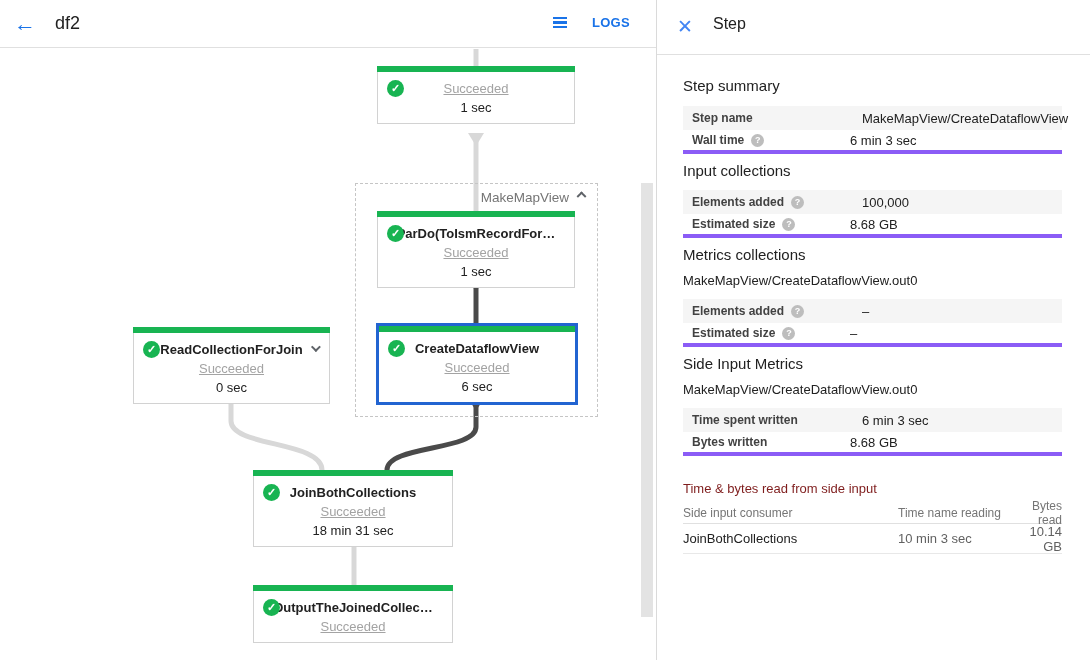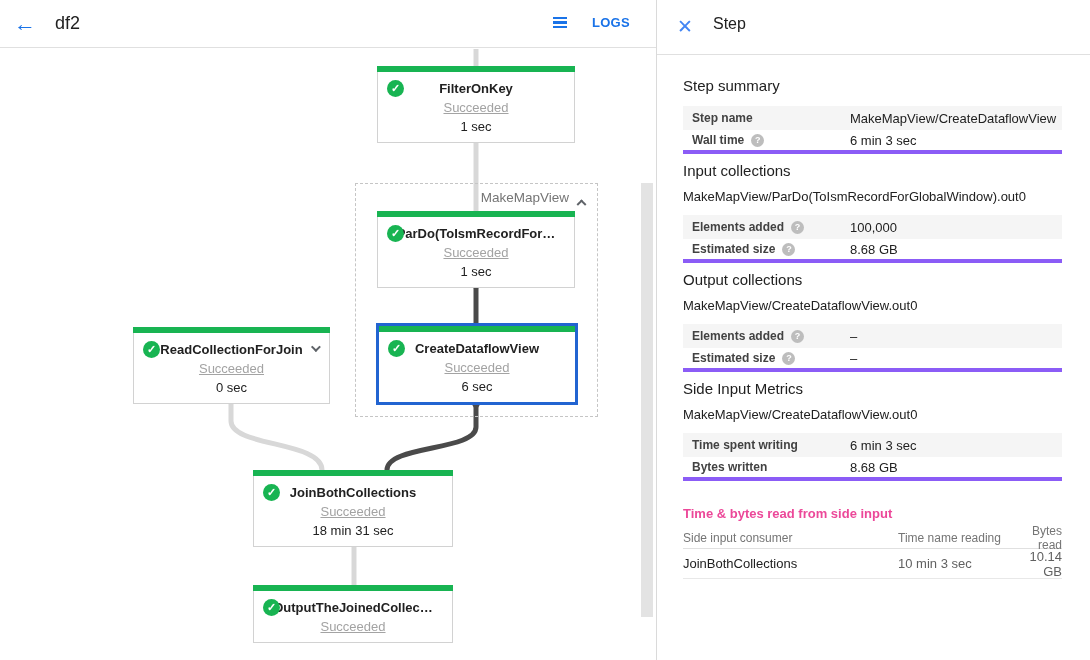--- a/index.html
+++ b/index.html
@@ -13,21 +13,21 @@
   .back-btn { position:absolute; left:12px; top:11px; width:26px; height:26px; color:#1a73e8; font-size:22px; line-height:26px; text-align:center; cursor:pointer; }
   .job-title { position:absolute; left:55px; top:13px; font-size:18px; color:#212121; }
   .logs-btn { position:absolute; right:26px; top:15px; display:flex; align-items:center; gap:25px; color:#1a73e8; font-size:13px; font-weight:bold; letter-spacing:.3px; cursor:pointer; }
   .logs-icon { display:inline-block; width:14px; height:11px; border-top:2.5px solid #1a73e8; border-bottom:2.5px solid #1a73e8; position:relative; }
   .logs-icon::after { content:""; position:absolute; left:0; top:2.3px; width:14px; height:2.5px; background:#1a73e8; }
 
   .canvas { position:absolute; left:0; top:49px; width:656px; height:611px; background:#fff; }
   .edges { position:absolute; left:0; top:0; z-index:0; }
 
   .group-box { position:absolute; left:355px; top:134px; width:243px; height:234px; border:1px dashed #c5c5c5; z-index:1; background:transparent; }
-  .group-label { position:absolute; top:6px; right:12px; display:flex; align-items:flex-end; gap:9px; color:#757575; font-size:13.5px; cursor:pointer; }
+  .group-label { position:absolute; top:6px; right:12px; display:flex; align-items:flex-start; gap:9px; color:#757575; font-size:13.5px; cursor:pointer; }
 
   .chev { display:inline-block; width:7px; height:7px; border-right:2px solid #5f6368; border-bottom:2px solid #5f6368; }
   .chev.up { transform:rotate(-135deg) translate(-2px,-2px); }
   .chev.down { transform:rotate(45deg) translateY(-2px); }
 
   .node { position:absolute; background:#fff; border:1px solid #d2d2d2; z-index:2; cursor:pointer; }
   .node .nbar { height:6px; background:#18b452; margin:-1px -1px 0 -1px; }
   .node.selected { border:3px solid #2264d1; }
   .node.selected .nbar { margin:0; }
   .nbody { position:relative; padding:7px 6px 6px 6px; text-align:center; }
@@ -46,28 +46,28 @@
   .right-header { position:relative; height:55px; border-bottom:1px solid #e0e0e0; }
   .close-btn { position:absolute; left:16px; top:15px; width:24px; height:24px; color:#4285f4; font-size:19px; line-height:24px; text-align:center; cursor:pointer; }
   .panel-title { position:absolute; left:56px; top:15px; font-size:16px; color:#212121; }
 
   .content { padding:22px 28px 0 26px; }
   .sec-heading { font-size:15px; font-weight:normal; color:#212121; line-height:18px; }
   .collection-name { font-size:13px; color:#212121; margin-top:9px; line-height:16px; }
   .kv { margin-top:10px; }
   .kv.first { margin-top:11px; }
   .kvrow { display:flex; align-items:center; height:24px; padding-left:9px; border-bottom:4px solid #8b5cf6; }
-  .kvrow.alt { background:#f5f5f5; border-bottom:none; }
+  .kvrow.alt { background:#f5f5f5; border-bottom:none;gap:12px; }
   .kvlabel { width:158px; font-size:12px; font-weight:bold; color:#424242; display:flex; align-items:center; gap:7px; flex-shrink:0; }
   .help { display:inline-block; width:13px; height:13px; border-radius:50%; background:#bdbdbd; color:#fff; font-size:9px; font-weight:bold; line-height:13px; text-align:center; cursor:pointer; }
   .kvval { font-size:13px; color:#212121; }
   .spacer-sec { margin-top:8px; }
 
   .tbl-wrap { margin-top:25px; }
-  .tbl-heading { font-size:13px; font-weight:bold; color:#ec4899; }
+  .tbl-heading { font-size:13px; font-weight:normal; color:#7f1d1d; }
   .tbl { margin-top:6px; }
   .tbl-head, .tbl-row { display:flex; align-items:center; }
   .tbl-head { height:22px; border-bottom:1px solid #e0e0e0; color:#757575; font-size:12px; }
   .tbl-row { height:30px; border-bottom:1px solid #e8e8e8; font-size:13px; }
   .c1 { width:215px; flex-shrink:0; }
   .c2 { width:110px; flex-shrink:0; }
   .c3 { flex:1; text-align:right; }
   .tbl-row .c1 { color:#212121; }
   .tbl-row .c2, .tbl-row .c3 { color:#616161; }
 </style>
@@ -105,21 +105,20 @@
         <div class="group-label">
           <span>MakeMapView</span>
           <span class="chev up"></span>
         </div>
       </div>
 
       <div class="node" style="left:377px;top:17px;width:198px;">
         <div class="nbar"></div>
         <div class="nbody">
           <span class="check">✓</span>
-          <div class="nrow title">FilterOnKey</div>
           <div class="nrow status">Succeeded</div>
           <div class="nrow time">1 sec</div>
         </div>
       </div>
 
       <div class="node" style="left:377px;top:162px;width:198px;">
         <div class="nbar"></div>
         <div class="nbody">
           <span class="check">✓</span>
           <div class="nrow title">ParDo(ToIsmRecordFor…</div>
@@ -193,39 +192,38 @@
         <div class="kvrow">
           <span class="kvlabel">
               <span>Wall time</span>
               <span class="help">?</span>
             </span>
           <span class="kvval">6 min 3 sec</span>
         </div>
       </div>
 
       <div class="sec-heading spacer-sec">Input collections</div>
-      <div class="collection-name">MakeMapView/ParDo(ToIsmRecordForGlobalWindow).out0</div>
       <div class="kv">
         <div class="kvrow alt">
           <span class="kvlabel">
               <span>Elements added</span>
               <span class="help">?</span>
             </span>
           <span class="kvval">100,000</span>
         </div>
         <div class="kvrow">
           <span class="kvlabel">
               <span>Estimated size</span>
               <span class="help">?</span>
             </span>
           <span class="kvval">8.68 GB</span>
         </div>
       </div>
 
-      <div class="sec-heading spacer-sec">Output collections</div>
+      <div class="sec-heading spacer-sec">Metrics collections</div>
       <div class="collection-name">MakeMapView/CreateDataflowView.out0</div>
       <div class="kv">
         <div class="kvrow alt">
           <span class="kvlabel">
               <span>Elements added</span>
               <span class="help">?</span>
             </span>
           <span class="kvval">–</span>
         </div>
         <div class="kvrow">
@@ -235,21 +233,21 @@
             </span>
           <span class="kvval">–</span>
         </div>
       </div>
 
       <div class="sec-heading spacer-sec">Side Input Metrics</div>
       <div class="collection-name">MakeMapView/CreateDataflowView.out0</div>
       <div class="kv">
         <div class="kvrow alt">
           <span class="kvlabel">
-              <span>Time spent writing</span>
+              <span>Time spent written</span>
             </span>
           <span class="kvval">6 min 3 sec</span>
         </div>
         <div class="kvrow">
           <span class="kvlabel">
               <span>Bytes written</span>
             </span>
           <span class="kvval">8.68 GB</span>
         </div>
       </div>

